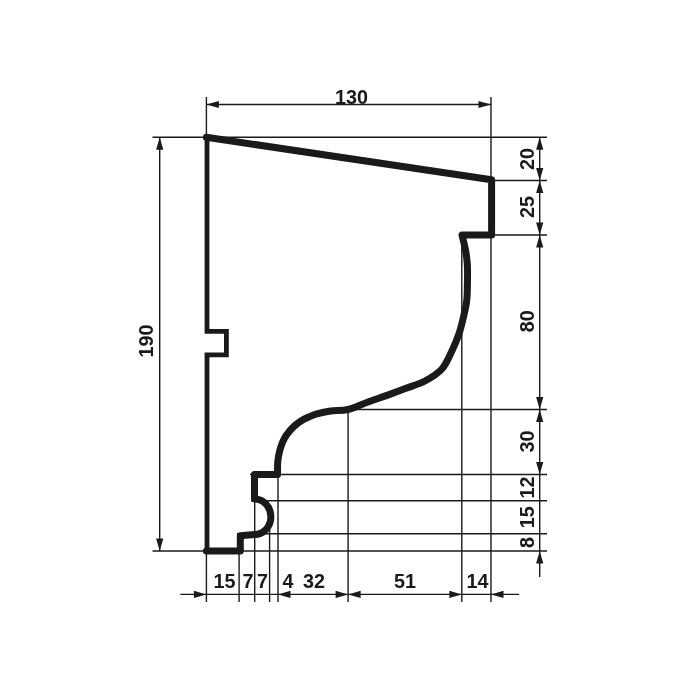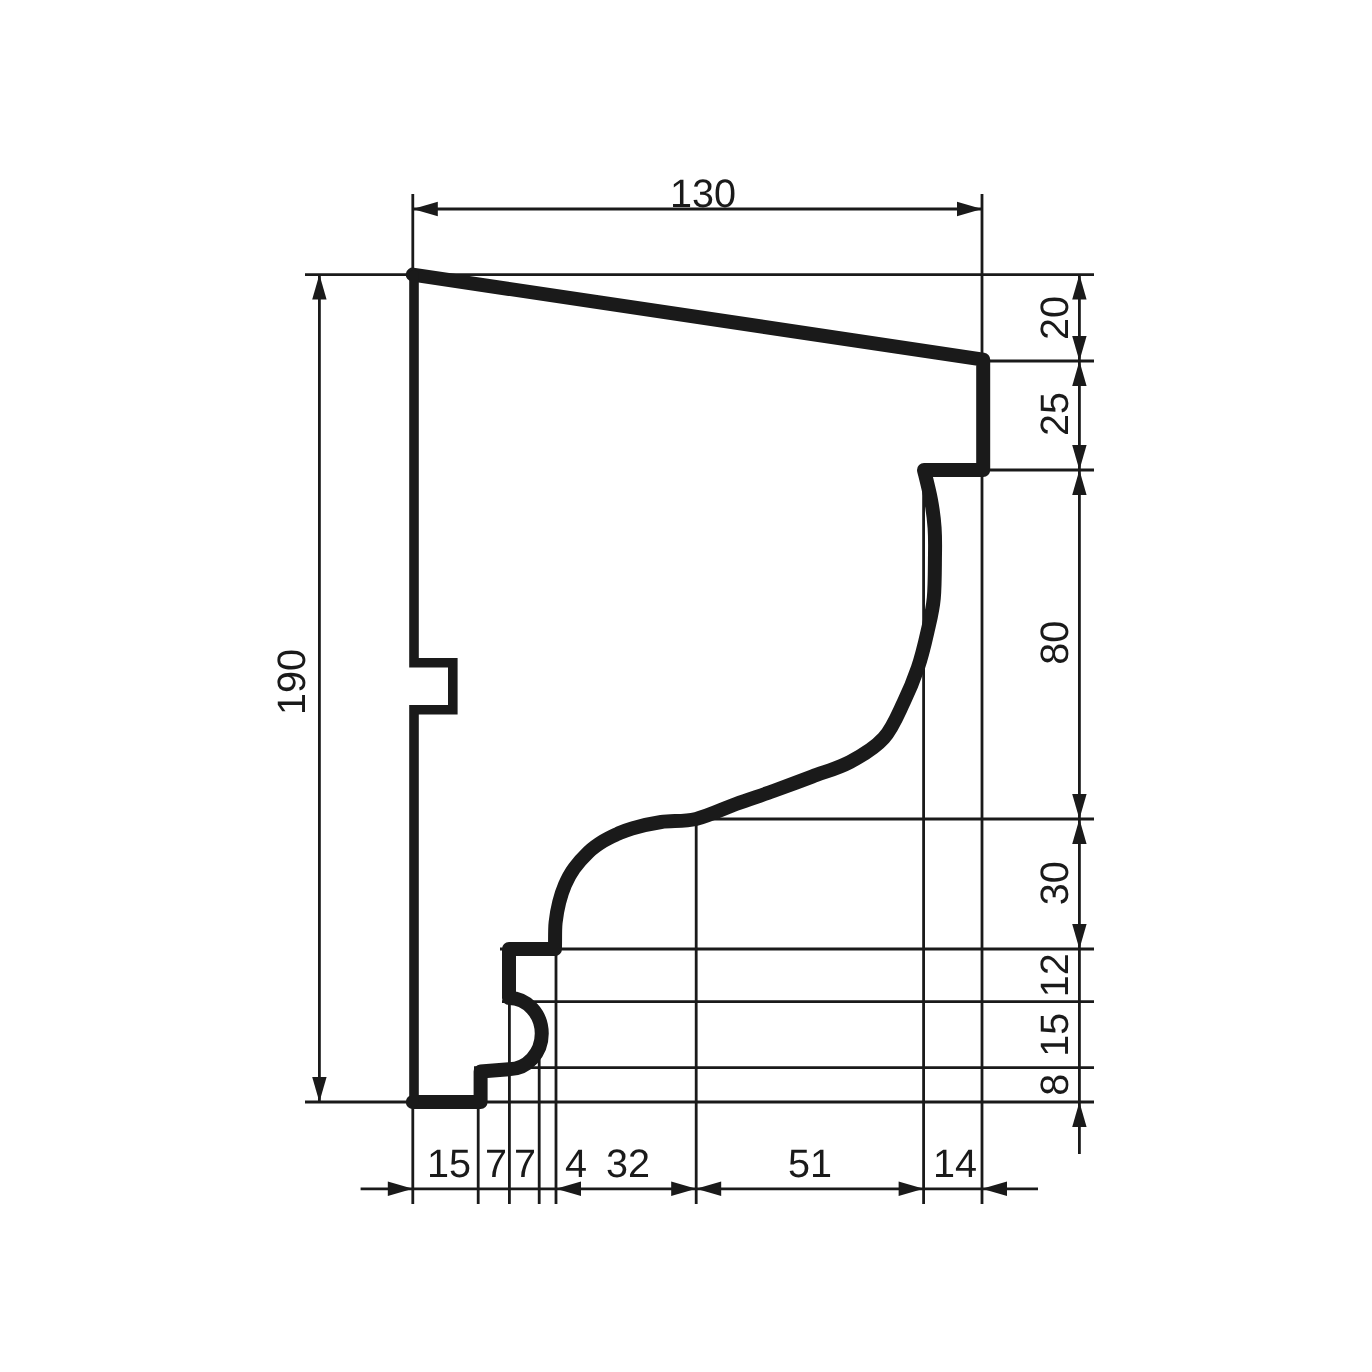--- a/index.html
+++ b/index.html
@@ -1,16 +1,16 @@
 <!DOCTYPE html>
 <html><head>
 <meta charset="utf-8">
 <style>
   html,body{margin:0;padding:0;background:#ffffff;}
-  .wrap{width:686px;height:686px;position:relative;background:#ffffff;}
+  .wrap{width:686px;height:686px;position:relative;background:#ffffff;font-weight:bold;}
   svg{display:block;}
   text{font-family:"Liberation Sans", sans-serif;fill:#1a1a1a;}
 </style>
 </head>
 <body>
 <div class="wrap">
 <svg width="686" height="686" viewBox="0 0 686 686">
 
   <rect x="0" y="0" width="686" height="686" fill="#ffffff"></rect>
 

